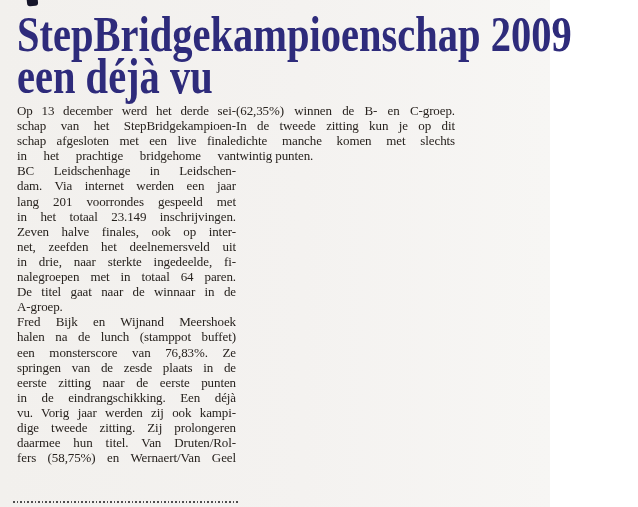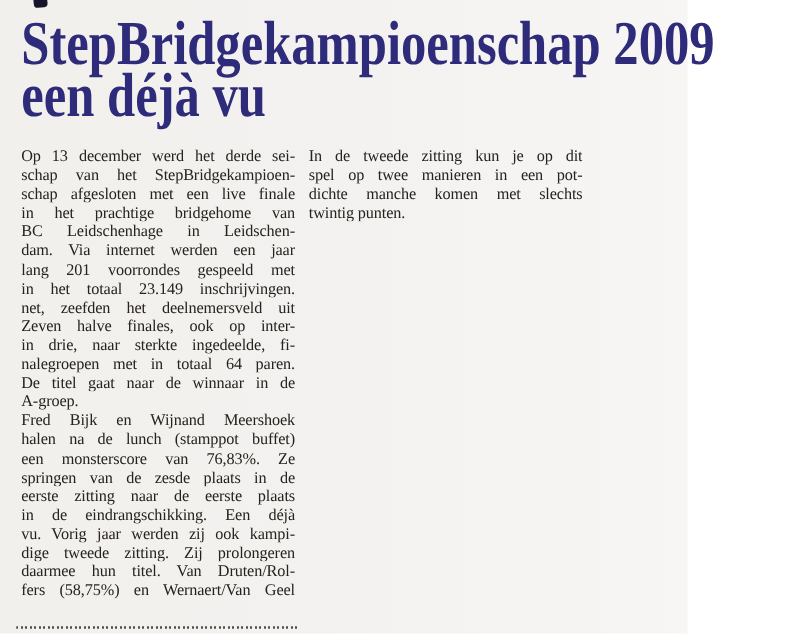--- a/index.html
+++ b/index.html
@@ -29,22 +29,22 @@
     font-size: 50px;
     line-height: 42px;
     white-space: nowrap;
   }
   .headline .title-line {
     transform: scaleX(0.81);
     transform-origin: 0 50%;
   }
   
   .cols {
-    position: absolute; left: 17px; top: 117px;
-    display: flex; gap: 11px; justify-content: flex-end;
+    position: absolute; left: 17px; top: 103px;
+    display: flex;  justify-content: flex-end;
   }
   .col { width: 219px; }
   .line {
     height: 15.1px;
     line-height: 15.1px;
     font-size: 13px;
     letter-spacing: -0.1px;
     color: #27221e;
     text-align: justify;
     text-align-last: justify;
@@ -75,41 +75,41 @@
     <div class="col">
 
     <div class="line">Op 13 december werd het derde sei-</div>
         <div class="line">schap van het StepBridgekampioen-</div>
         <div class="line">schap afgesloten met een live finale</div>
         <div class="line">in het prachtige bridgehome van</div>
         <div class="line">BC Leidschenhage in Leidschen-</div>
         <div class="line">dam. Via internet werden een jaar</div>
         <div class="line">lang 201 voorrondes gespeeld met</div>
         <div class="line">in het totaal 23.149 inschrijvingen.</div>
+        <div class="line">Zeven halve finales, ook op inter-</div>
         <div class="line">net, zeefden het deelnemersveld uit</div>
-        <div class="line">Zeven halve finales, ook op inter-</div>
         <div class="line">in drie, naar sterkte ingedeelde, fi-</div>
         <div class="line">nalegroepen met in totaal 64 paren.</div>
         <div class="line">De titel gaat naar de winnaar in de</div>
         <div class="line para-end">A-groep.</div>
         <div class="line">Fred Bijk en Wijnand Meershoek</div>
         <div class="line">halen na de lunch (stamppot buffet)</div>
         <div class="line">een monsterscore van 76,83%. Ze</div>
         <div class="line">springen van de zesde plaats in de</div>
-        <div class="line">eerste zitting naar de eerste plaats</div>
+        <div class="line">eerste zitting naar de eerste punten</div>
         <div class="line">in de eindrangschikking. Een déjà</div>
         <div class="line">vu. Vorig jaar werden zij ook kampi-</div>
         <div class="line">dige tweede zitting. Zij prolongeren</div>
         <div class="line">daarmee hun titel. Van Druten/Rol-</div>
         <div class="line">fers (58,75%) en Wernaert/Van Geel</div>
       </div>
     <div class="col">
 
+    <div class="line">(62,35%) winnen de B- en C-groep.</div>
         <div class="line">In de tweede zitting kun je op dit</div>
-        <div class="line">spel op twee manieren in een pot-</div>
         <div class="line">dichte manche komen met slechts</div>
         <div class="line para-end">twintig punten.</div>
       </div>
   </div>
 
   <div class="dotted-rule"></div>
 
 </div>
 
 </body></html>

